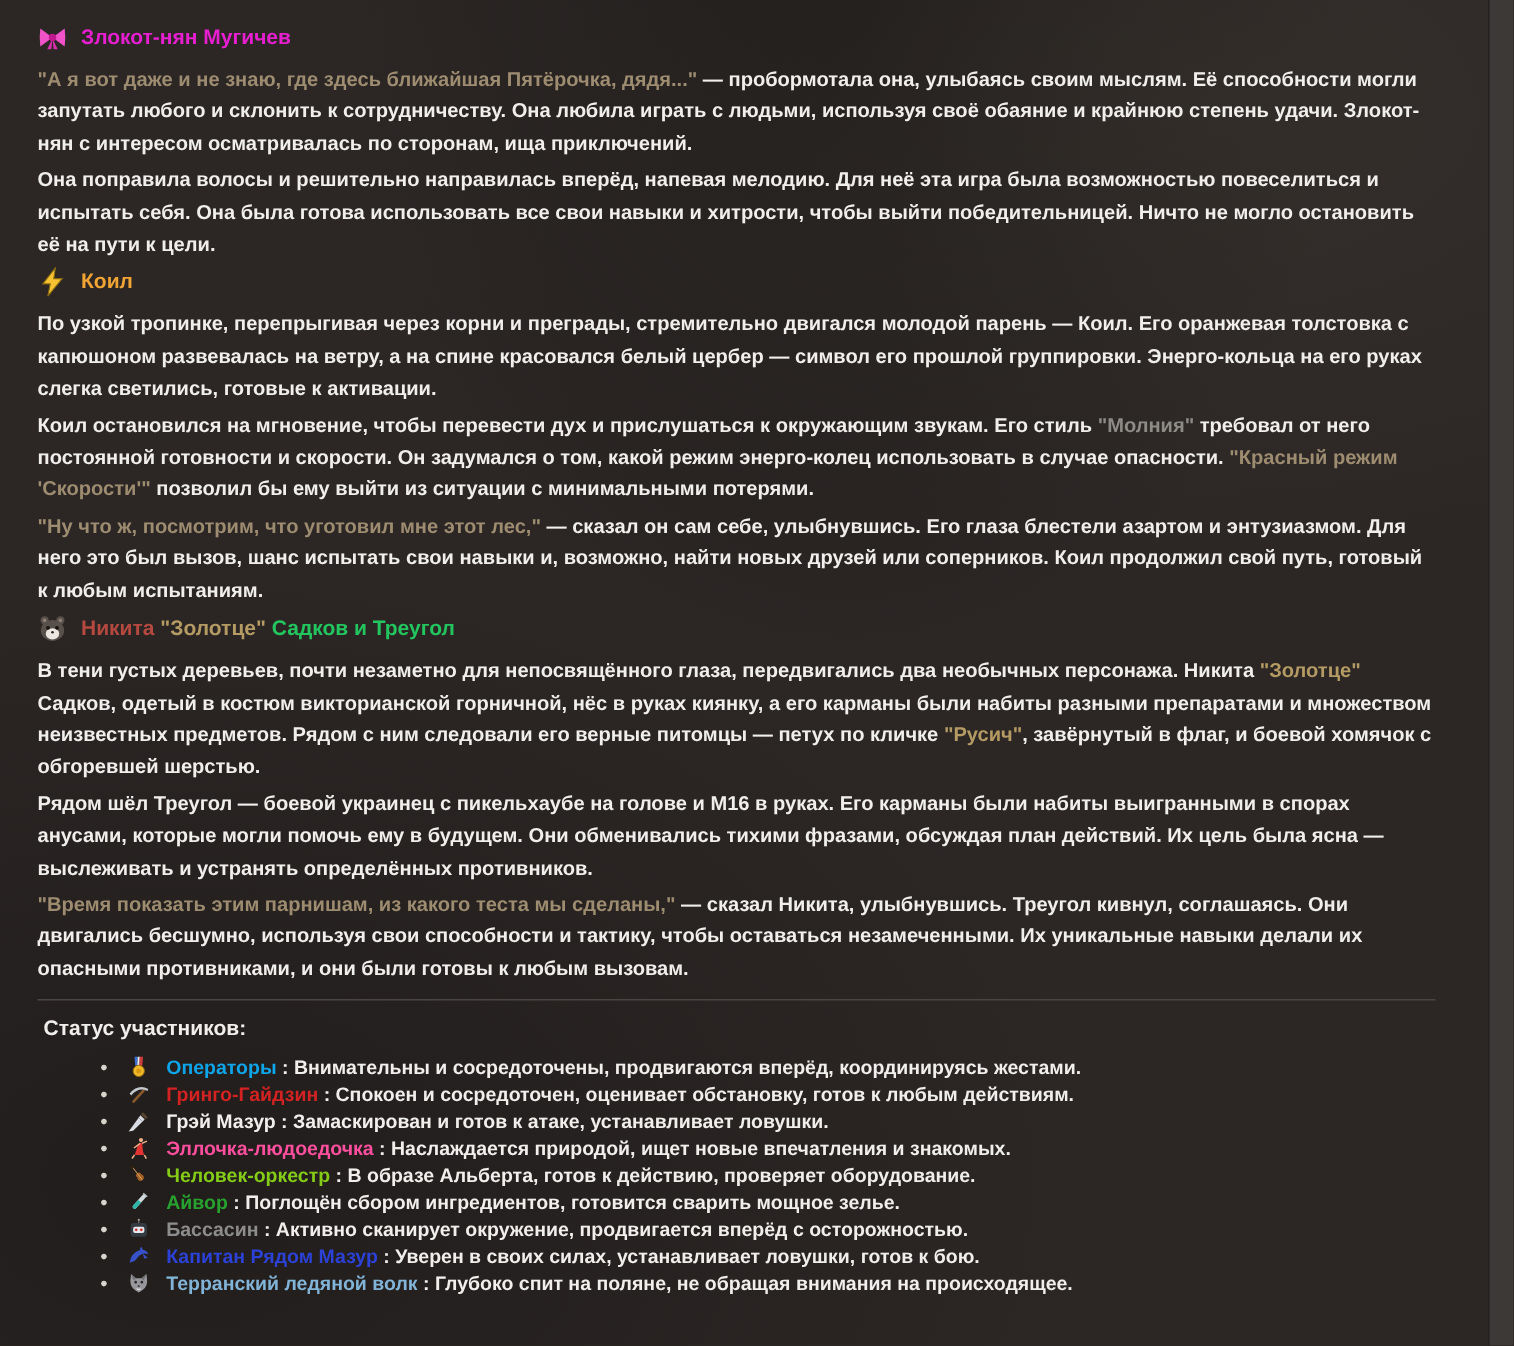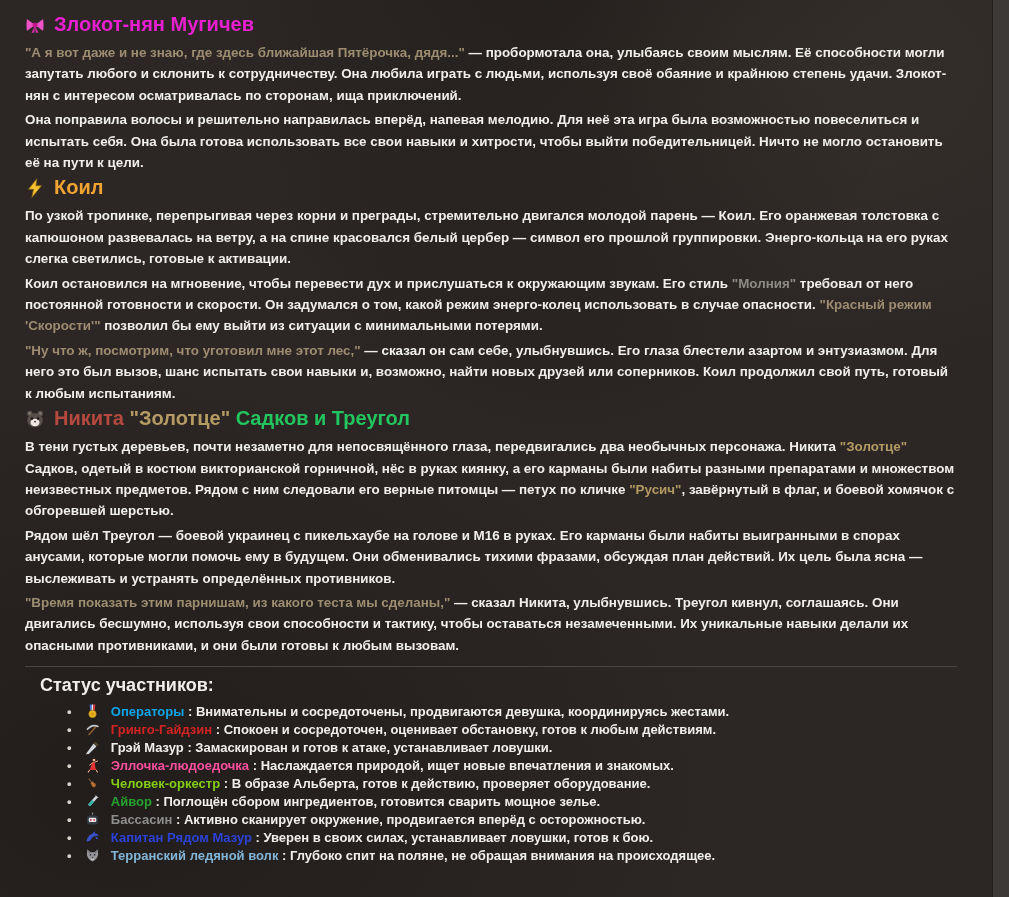--- a/index.html
+++ b/index.html
@@ -8,26 +8,26 @@
     font-family:"Liberation Sans","DejaVu Sans",sans-serif;
     font-weight:700;color:#f1efec;
     background:
       radial-gradient(900px 500px at 78% 8%, rgba(66,60,53,0.38), transparent 62%),
       radial-gradient(620px 820px at 56% 0%, rgba(8,6,5,0.42), transparent 55%),
       radial-gradient(1000px 700px at 12% 88%, rgba(14,11,10,0.35), transparent 62%),
       #2c2725;
   }
   .content{padding:14px 52px 6px 25px;}
   .char-section{margin:0 0 4px 0;}
-  .sec-title{display:flex;align-items:center;gap:9px;font-size:20px;line-height:21px;margin:0 0 7px 0;}
+  .sec-title{display:flex;align-items:center;gap:9px;font-size:14px;line-height:21px;margin:0 0 7px 0;}
   .sec-icon{width:20px;height:20px;flex:0 0 20px;display:inline-block;}
   .sec-icon svg{width:20px;height:20px;display:block;}
   .para{margin:0 0 3px 0;font-size:13.4px;line-height:21.4px;}
   .divider{border:0;border-top:1px solid #4a4543;margin:10px 0 9px 0;}
-  .status-label{font-size:18px;line-height:19px;margin:0 0 8px 15px;}
+  .status-label{font-size:14px;line-height:19px;margin:0 0 8px 4px;}
   .status-list{list-style:none;margin:0;padding:0 0 0 42px;}
   .status-item{font-size:13px;line-height:18px;white-space:nowrap;}
   .bullet{color:#d8d4cc;margin-right:10px;}
   .li-icon{display:inline-block;width:15px;height:15px;vertical-align:-3px;margin-right:7px;}
   .li-icon svg{width:15px;height:15px;display:block;}
   
   .c-pink{color:#e71fd1}
   .c-orange{color:#f0a433}
   .c-red{color:#b5493f}
   .c-darkred{color:#22c55e}
@@ -114,21 +114,21 @@
   <li class="status-item">
     <span class="bullet">•</span>
     <span class="li-icon"><svg viewBox="0 0 16 16">
             <path d="M5 0.5 H7.3 L6.9 7 H5.5 Z" fill="#3c6fd6"></path>
             <path d="M7.3 0.5 H8.7 L8.5 7 H6.9 Z" fill="#e8e8ee"></path>
             <path d="M8.7 0.5 H11 L10.5 7 H8.5 Z" fill="#d23b3b"></path>
             <circle cx="8" cy="10.6" r="4" fill="#f0b929" stroke="#96700e" stroke-width="0.7"></circle>
             <circle cx="8" cy="10.6" r="1.8" fill="#d89a12"></circle>
           </svg></span>
     <span class="li-name"><span class="c-green">Операторы</span></span>
-    <span class="li-desc">: Внимательны и сосредоточены, продвигаются девушка, координируясь жестами.</span>
+    <span class="li-desc">: Внимательны и сосредоточены, продвигаются вперёд, координируясь жестами.</span>
   </li>
 
   <li class="status-item">
     <span class="bullet">•</span>
     <span class="li-icon"><svg viewBox="0 0 16 16">
             <g transform="rotate(42 8 9)">
               <rect x="7.2" y="2.5" width="1.8" height="13" rx="0.8" fill="#8a5a2d"></rect>
             </g>
             <path d="M1.5 7.5 Q7.5 0.5 14.8 4.2 L14.2 5.6 Q8 2.8 2.6 8.8 Z" fill="#c3c8ce"></path>
           </svg></span>

